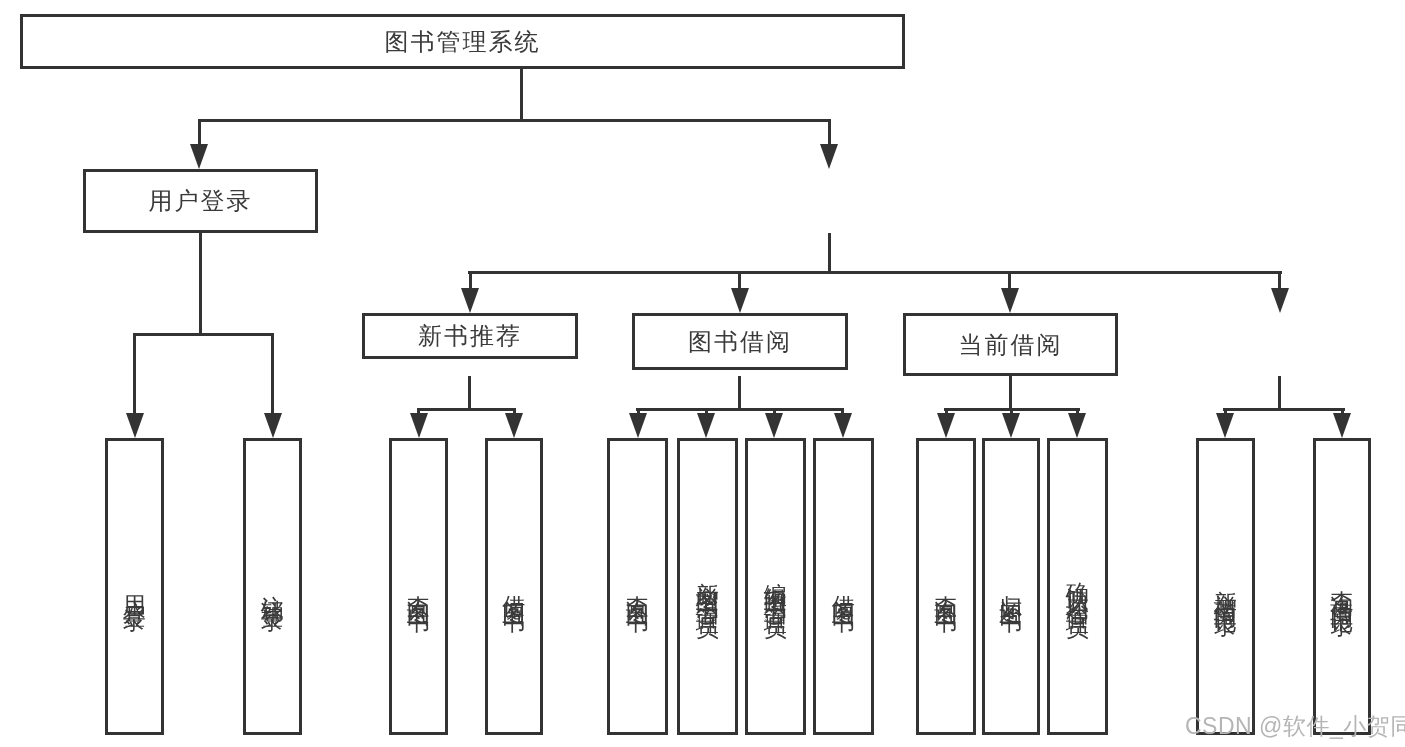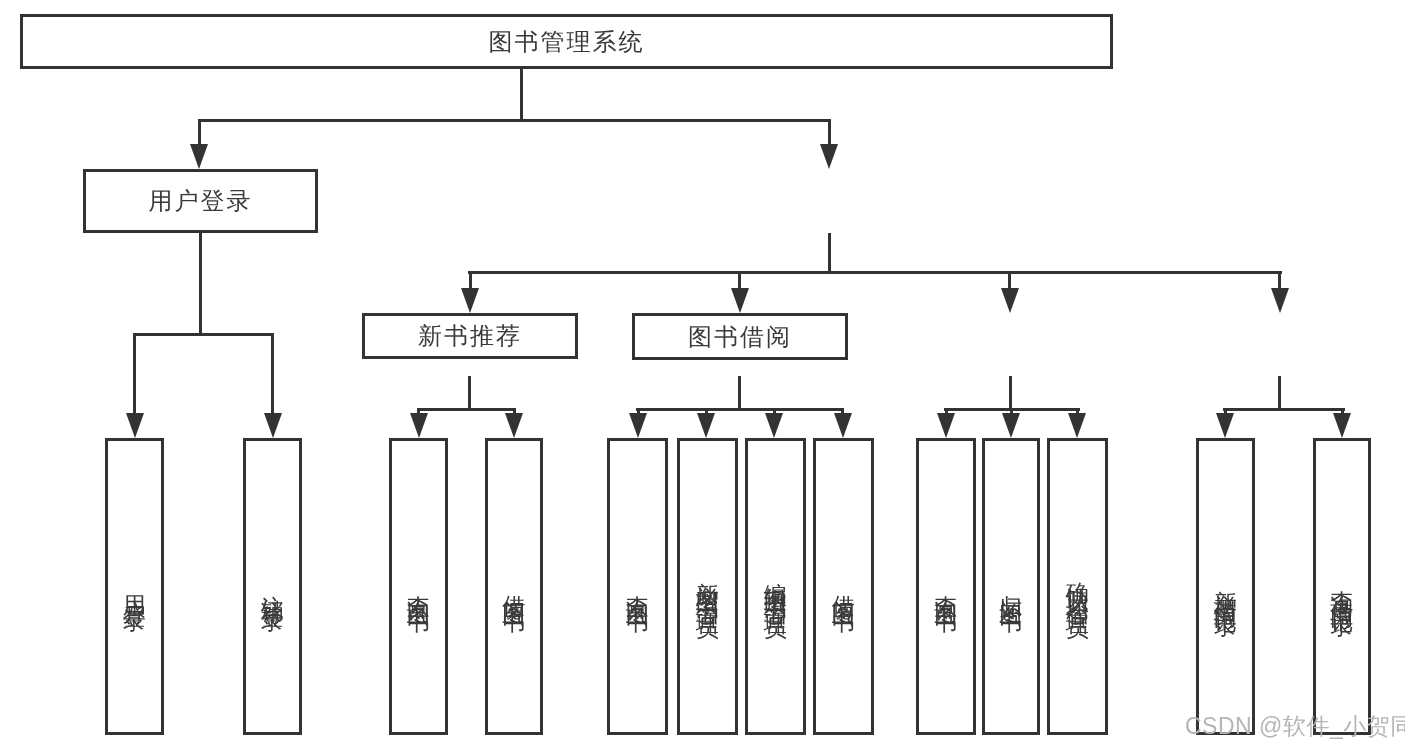--- a/index.html
+++ b/index.html
@@ -26,33 +26,36 @@
   .watermark{
     position:absolute;left:1185px;top:711px;z-index:5;
     font-size:23px;color:#b5b5b5;white-space:nowrap;letter-spacing:0.5px;
   }
 </style>
 </head>
 <body>
 
 <div class="canvas">
 
-  <div class="box" style="left:20px;top:14px;width:1093px;height:55px;">
+  <div class="box" style="left:20px;top:14px;width:885px;height:55px;">
     <span>图书管理系统</span>
   </div>
 
   <div class="box" style="left:83px;top:169px;width:235px;height:64px;">
     <span>用户登录</span>
   </div>
 
   <div class="box" style="left:362px;top:313px;width:216px;height:46px;">
     <span>新书推荐</span>
   </div>
-  <div class="box" style="left:632px;top:313px;width:216px;height:47px;text-align:center;">
+  <div class="box" style="left:632px;top:313px;width:216px;height:57px;text-align:center;">
     <span>图书借阅</span>
+  </div>
+  <div class="box" style="left:903px;top:313px;width:215px;height:63px;">
+    <span>当前借阅</span>
   </div>
 
   <div class="box vbox" style="left:105px;top:438px;width:59px;height:297px;">
     <span class="vtext">用户登录</span>
   </div>
   <div class="box vbox" style="left:243px;top:438px;width:59px;height:297px;">
     <span class="vtext">注销登录</span>
   </div>
 
   <div class="box vbox" style="left:389px;top:438px;width:59px;height:297px;">

